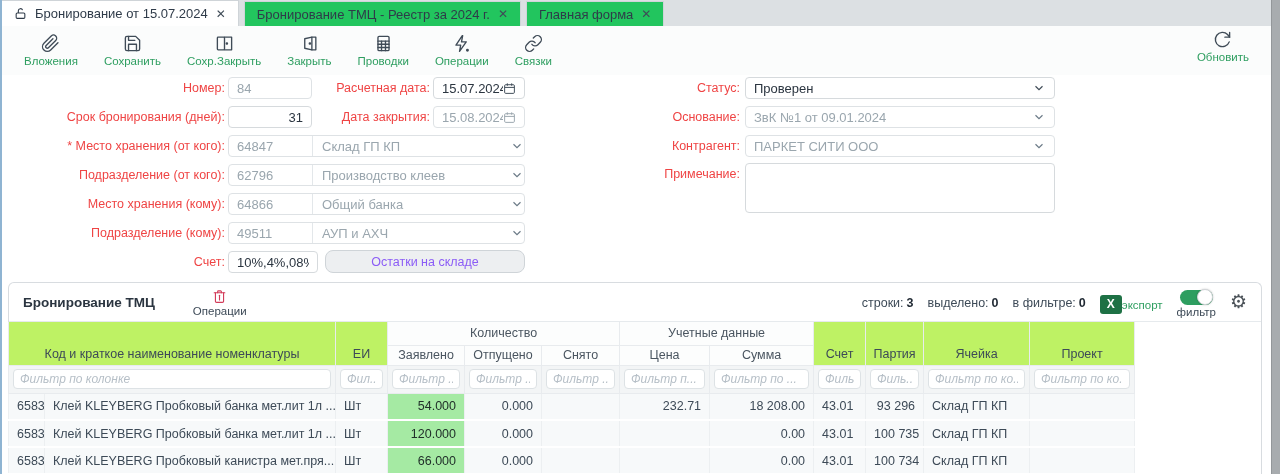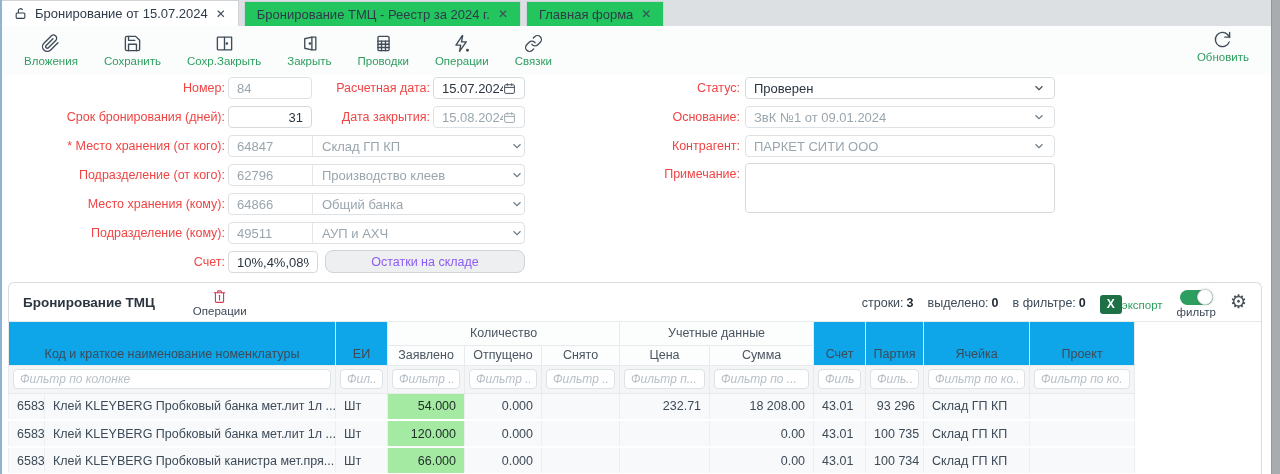--- a/index.html
+++ b/index.html
@@ -66,21 +66,21 @@
                   border:1px solid #d0d4d7; box-shadow:0 0 2px rgba(0,0,0,.25); }
   .toggle-wrap .tglab { font-size:11.5px; color:#3d4a57; margin-top:1px; }
   .gear { font-size:19px; color:#4a5157; cursor:pointer; line-height:1; margin-top:-2px; }
   .gear::before { content:"⚙"; }
 
   
   table { border-collapse:collapse; table-layout:fixed; width:1126px; margin-left:-1px; }
   th, td { font-weight:normal; font-size:12.5px; color:#3d4a57; overflow:hidden; white-space:nowrap; }
   .gr th { height:23px; border-left:1px solid #e8ebee; border-right:1px solid #e8ebee; }
   .gr th.grp { border-bottom:1px solid #e8ebee; text-align:center; color:#4a5560; background:#fcfdfd; }
-  th.span2 { vertical-align:bottom; padding-bottom:4px; text-align:center; background:#0ea5e9;
+  th.span2 { vertical-align:bottom; padding-bottom:4px; text-align:center; background:#bef264;
              border-left:1px solid #e8ebee; border-right:1px solid #e8ebee; }
   .hr2 th { height:20px; text-align:center; color:#4a5560; background:#fcfdfd; border-left:1px solid #e8ebee; border-right:1px solid #e8ebee; }
   .fr td { height:28px; background:#f3f5f6; border:1px solid #e8ebee; padding:0; }
   .fr input { width:calc(100% - 8px); height:20px; margin:0 4px; border:1px solid #dde2e5; border-radius:4px;
               background:#fff; font-family:"Liberation Sans",sans-serif; font-size:12px; padding:0 6px; color:#2b3540; }
   .fr input::placeholder { font-style:italic; color:#b6bfc7; }
   .dr td { height:27px; background:#f7f9fa; border-bottom:2px solid #fff; border-left:1px solid #eceff1; border-right:1px solid #eceff1; padding:0 8px; color:#3d4a57; }
   .dr td.numr { text-align:right; }
   .dr td.green { background:#a5eaa3; color:#21302a; text-align:right; }
 </style>

